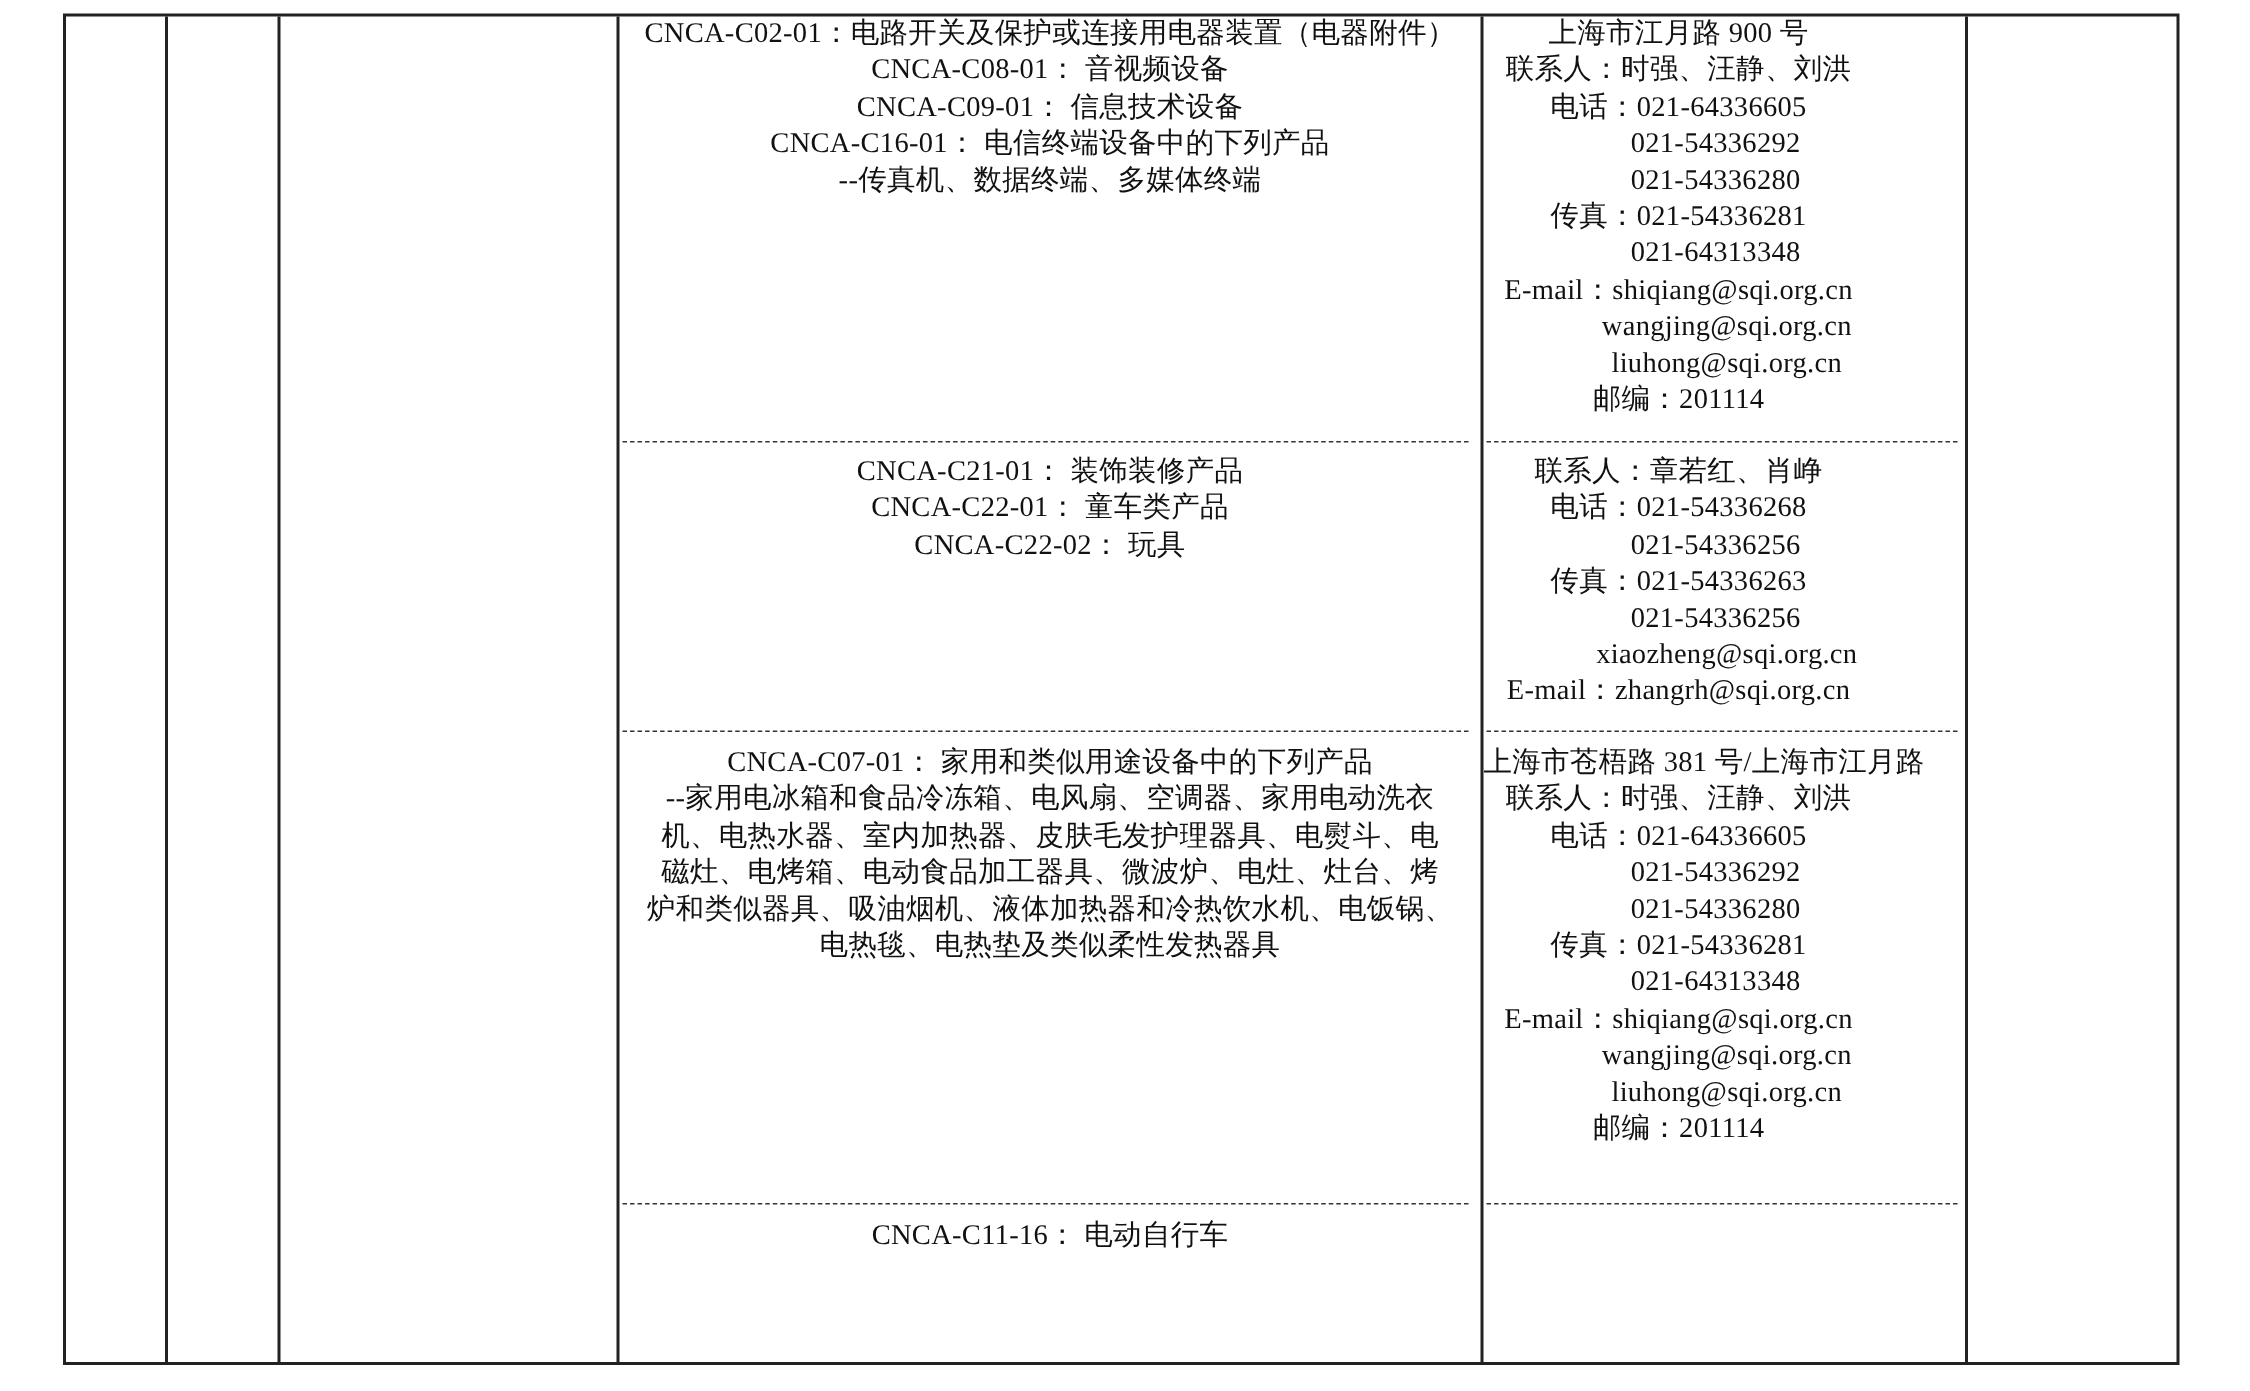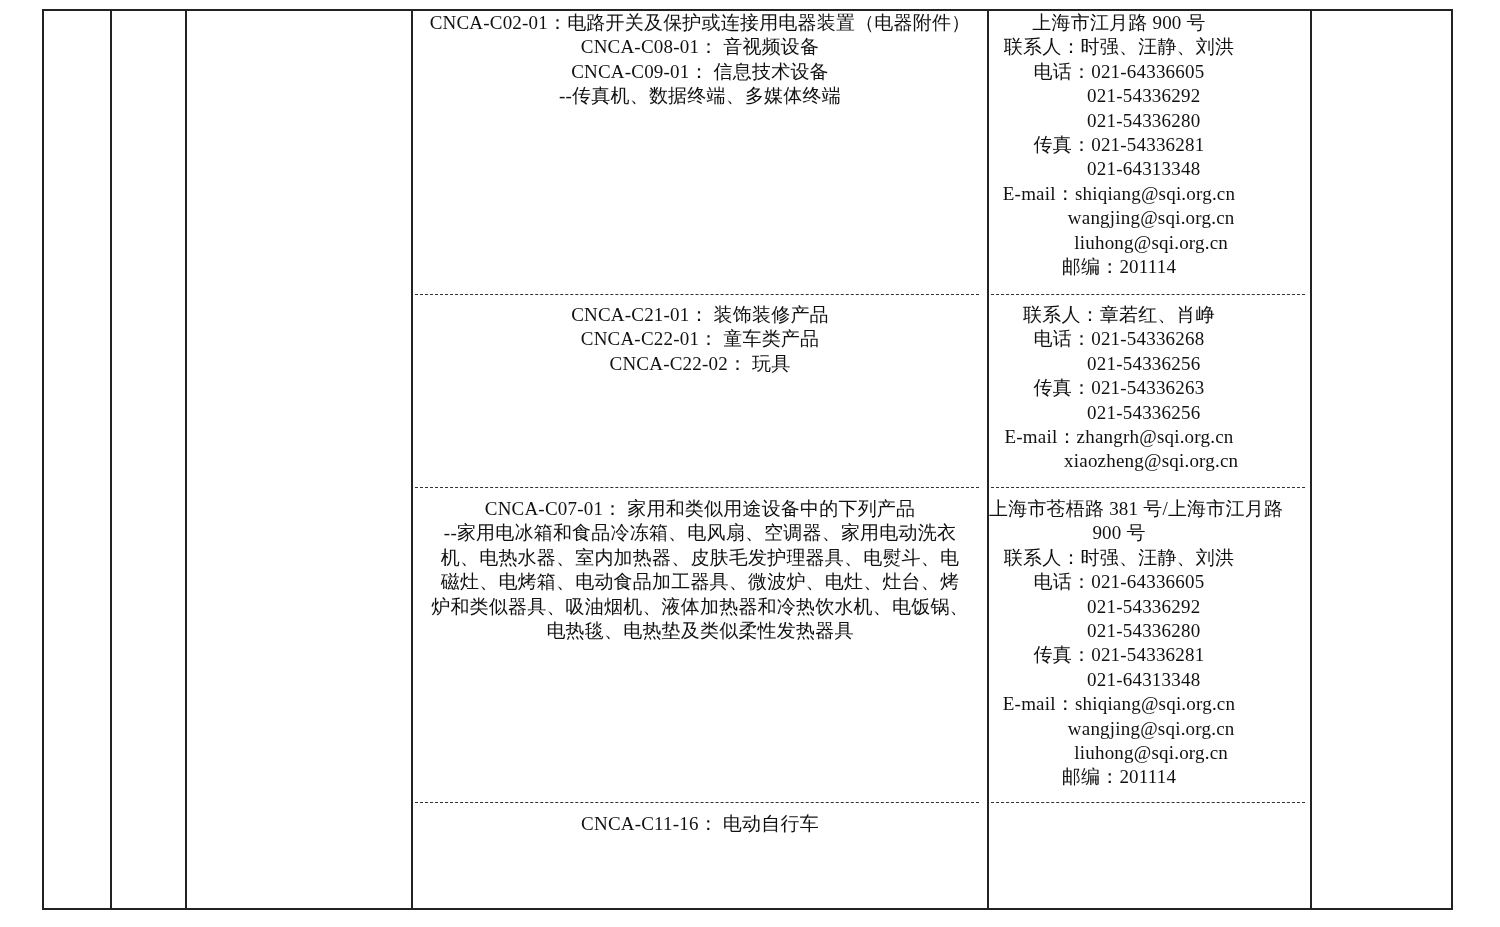--- a/index.html
+++ b/index.html
@@ -25,20 +25,21 @@
 
   <div class="cell" style="left:0;top:0;width:66px;bottom:0"></div>
   <div class="cell" style="left:68px;top:0;width:73px;bottom:0"></div>
   <div class="cell" style="left:143px;top:0;width:224px;bottom:0"></div>
 
   <div class="cell" style="left:369px;top:0;width:574px;bottom:0">
     <div class="block" style="top:0">
       <div class="line">CNCA-C02-01：电路开关及保护或连接用电器装置（电器附件）</div>
       <div class="line">CNCA-C08-01： 音视频设备</div>
       <div class="line">CNCA-C09-01： 信息技术设备</div>
+      <div class="line">CNCA-C16-01： 电信终端设备中的下列产品</div>
       <div class="line">--传真机、数据终端、多媒体终端</div>
     </div>
     <div class="dash" style="left:2px;width:564px;top:283px"></div>
     <div class="block" style="top:292px">
       <div class="line">CNCA-C21-01： 装饰装修产品</div>
       <div class="line">CNCA-C22-01： 童车类产品</div>
       <div class="line">CNCA-C22-02： 玩具</div>
     </div>
     <div class="dash" style="left:2px;width:564px;top:476px"></div>
     <div class="block" style="top:486px">
@@ -69,27 +70,26 @@
       <div class="line">             liuhong@sqi.org.cn</div>
       <div class="line">邮编：201114</div>
     </div>
     <div class="dash" style="left:2px;width:314px;top:283px"></div>
     <div class="block" style="top:292px">
       <div class="line">联系人：章若红、肖峥</div>
       <div class="line">电话：021-54336268</div>
       <div class="line">          021-54336256</div>
       <div class="line">传真：021-54336263</div>
       <div class="line">          021-54336256</div>
+      <div class="line">             xiaozheng@sqi.org.cn</div>
       <div class="line">E-mail：zhangrh@sqi.org.cn</div>
-      <div class="line">             xiaozheng@sqi.org.cn</div>
     </div>
     <div class="dash" style="left:2px;width:314px;top:476px"></div>
     <div class="block" style="top:486px">
       <div class="line">上海市苍梧路 381 号/上海市江月路</div>
-      <div class="line">900 号</div>
       <div class="line">联系人：时强、汪静、刘洪</div>
       <div class="line">电话：021-64336605</div>
       <div class="line">          021-54336292</div>
       <div class="line">          021-54336280</div>
       <div class="line">传真：021-54336281</div>
       <div class="line">          021-64313348</div>
       <div class="line">E-mail：shiqiang@sqi.org.cn</div>
       <div class="line">             wangjing@sqi.org.cn</div>
       <div class="line">             liuhong@sqi.org.cn</div>
       <div class="line">邮编：201114</div>

